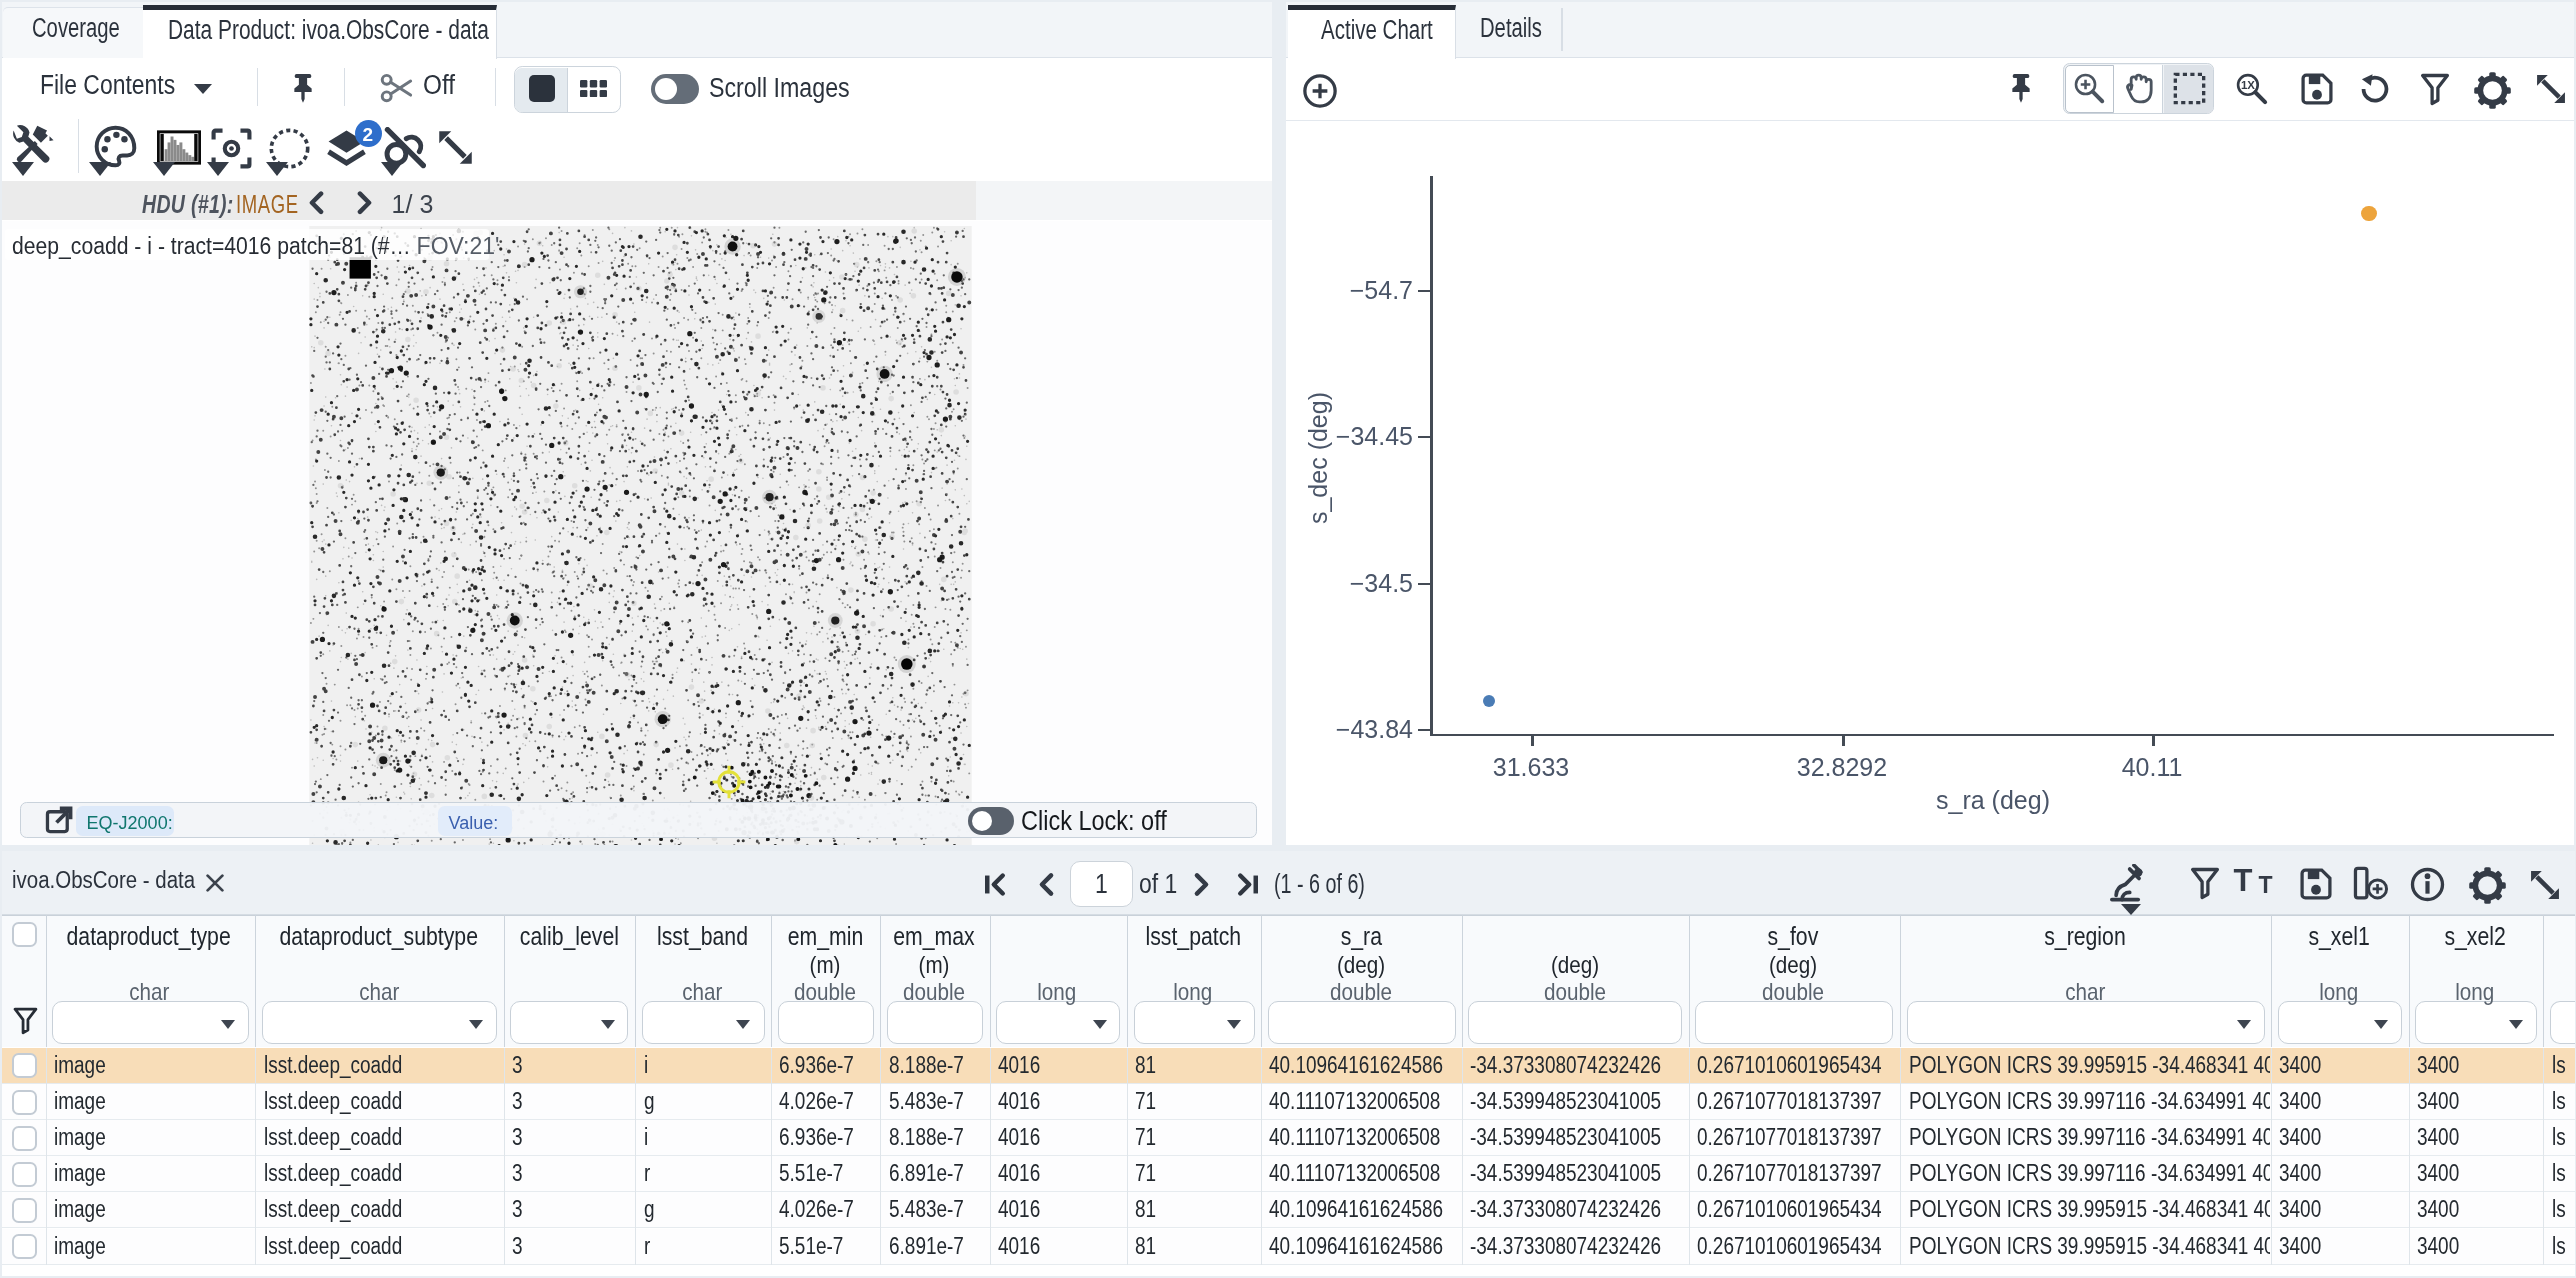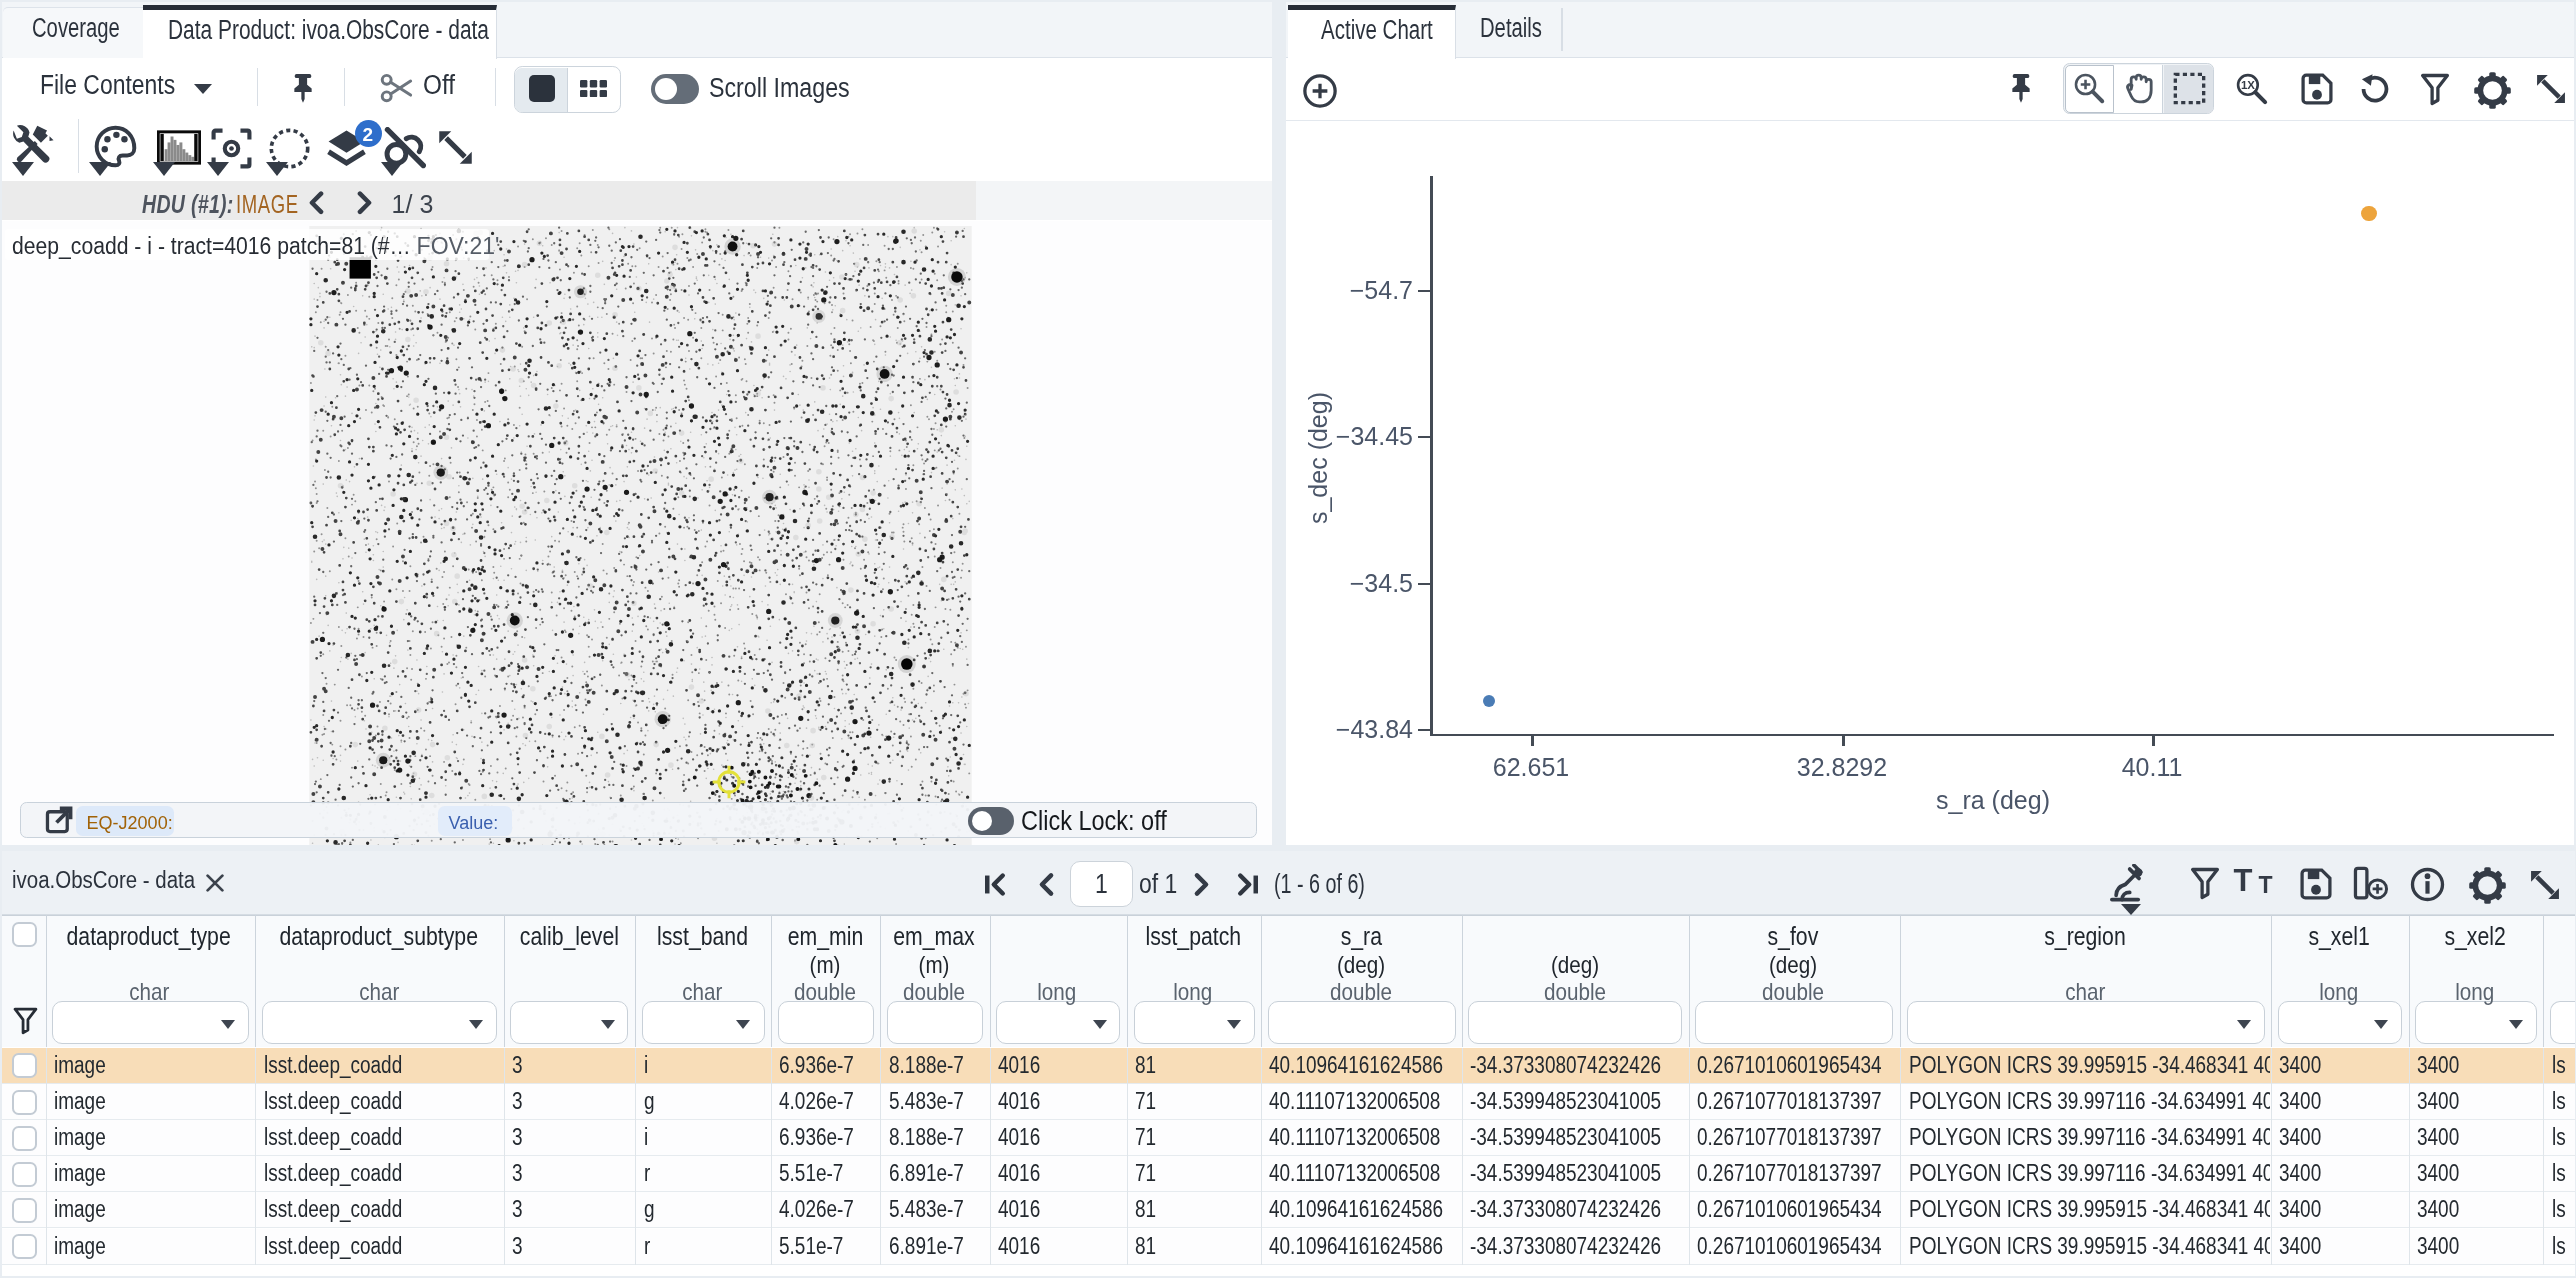--- a/index.html
+++ b/index.html
@@ -208,21 +208,21 @@
       </div>
 <div class="abs" style="left:18px; top:800px; width:1237px; height:36px; background:rgba(242,245,248,0.96); border:1.6px solid #c9d2db; border-radius:6.6px; z-index:8;"></div>
 <div class="icn" style="left:43px; top:804px; z-index:9;">
         <svg width="28" height="28" viewBox="0 0 34 34">
           <rect x="3" y="7" width="24" height="24" rx="3" fill="none" stroke="#343b46" stroke-width="4"></rect>
           <path d="M14 20 L30 4" stroke="#343b46" stroke-width="4.6"></path>
           <path d="M18 3 H31 V16" fill="none" stroke="#343b46" stroke-width="4.6"></path>
         </svg>
       </div>
 <div class="abs" style="left:74px; top:804px; width:98px; height:30px; background:#dde9f9; border-radius:6.6px; z-index:9;"></div>
-<div class="txt" style="left:85px; top:811px; font-size:18px; color:#a16207; font-weight:normal; font-style:normal; z-index:10;">EQ-J2000:</div>
+<div class="txt" style="left:85px; top:811px; font-size:18px; color:#0f766e; font-weight:normal; font-style:normal; z-index:10;">EQ-J2000:</div>
 <div class="abs" style="left:436px; top:804px; width:74px; height:30px; background:#e2ecfa; border-radius:6.6px; z-index:9;"></div>
 <div class="txt" style="left:447px; top:811px; font-size:18px; color:#3a5fae; font-weight:normal; font-style:normal; z-index:10;">Value:</div>
 <div class="abs" style="left:966px; top:805px; width:46px; height:28px; background:#59616c; border-radius:14px; z-index:9;"></div>
 <div class="abs" style="left:970px; top:809px; width:20px; height:20px; background:#fff; border-radius:50%; z-index:10;"></div>
 <div class="txt" style="left:1019px; top:804px; font-size:27px; color:#15181c; font-weight:normal; transform:scaleX(0.87); transform-origin:0 50%; z-index:10;">Click Lock: off</div>
 </div>
 <div class="panel" id="rp" style="left:1286px; top:1.6px; width:1288px; height:843px; overflow:hidden;">
 <div class="abs" style="left:0px; top:0px; width:1288px; height:56px; background:#f2f5f8; border-bottom:1.6px solid #dce2e9;"></div>
 <div class="abs" style="left:1.6px; top:3.3px; width:168px; height:54px; background:#fff; border-top:5px solid #272d37; border-right:1.6px solid #d9dfe6; z-index:3;"></div>
 <div class="txt" style="left:35px; top:13px; font-size:27px; color:#2b323c; font-weight:normal; transform:scaleX(0.76); transform-origin:0 50%; ">Active Chart</div>
@@ -313,21 +313,21 @@
 <div class="abs" style="left:144px; top:732px; width:1124px; height:2.5px; background:#444b55;"></div>
 <div class="abs" style="left:132px; top:288px; width:11.5px; height:2.5px; background:#444b55;"></div>
 <div class="txt" style="left:127px; top:274px; font-size:25px; color:#4a5568; font-weight:normal; font-style:normal; transform:translateX(-100%);">−54.7</div>
 <div class="abs" style="left:132px; top:434px; width:11.5px; height:2.5px; background:#444b55;"></div>
 <div class="txt" style="left:127px; top:420px; font-size:25px; color:#4a5568; font-weight:normal; font-style:normal; transform:translateX(-100%);">−34.45</div>
 <div class="abs" style="left:132px; top:581px; width:11.5px; height:2.5px; background:#444b55;"></div>
 <div class="txt" style="left:127px; top:567px; font-size:25px; color:#4a5568; font-weight:normal; font-style:normal; transform:translateX(-100%);">−34.5</div>
 <div class="abs" style="left:132px; top:727px; width:11.5px; height:2.5px; background:#444b55;"></div>
 <div class="txt" style="left:127px; top:713px; font-size:25px; color:#4a5568; font-weight:normal; font-style:normal; transform:translateX(-100%);">−43.84</div>
 <div class="abs" style="left:245px; top:734px; width:2.5px; height:10.7px; background:#444b55;"></div>
-<div class="txt" style="left:245px; top:751px; font-size:25px; color:#4a5568; font-weight:normal; font-style:normal; transform:translateX(-50%);">62.651</div>
+<div class="txt" style="left:245px; top:751px; font-size:25px; color:#4a5568; font-weight:normal; font-style:normal; transform:translateX(-50%);">31.633</div>
 <div class="abs" style="left:556px; top:734px; width:2.5px; height:10.7px; background:#444b55;"></div>
 <div class="txt" style="left:556px; top:751px; font-size:25px; color:#4a5568; font-weight:normal; font-style:normal; transform:translateX(-50%);">32.8292</div>
 <div class="abs" style="left:866px; top:734px; width:2.5px; height:10.7px; background:#444b55;"></div>
 <div class="txt" style="left:866px; top:751px; font-size:25px; color:#4a5568; font-weight:normal; font-style:normal; transform:translateX(-50%);">40.11</div>
 <div class="txt" style="left:707px; top:784px; font-size:25px; color:#4a5568; font-weight:normal; font-style:normal; transform:translateX(-50%);">s_ra (deg)</div>
 <div class="txt" style="left:18px; top:390px; font-size:25px; color:#4a5568; font-weight:normal; font-style:normal; writing-mode:vertical-rl; transform:rotate(180deg); transform-origin:center;">s_dec (deg)</div>
 <div class="abs" style="left:197px; top:693px; width:12.3px; height:12.3px; background:#4a7cb5; border-radius:50%;"></div>
 <div class="abs" style="left:1075px; top:204px; width:15.6px; height:15.6px; background:#eda43c; border-radius:50%;"></div>
 </div>
 <div class="panel" id="bp" style="left:1.6px; top:851px; width:2573px; height:425px; overflow:hidden;">

